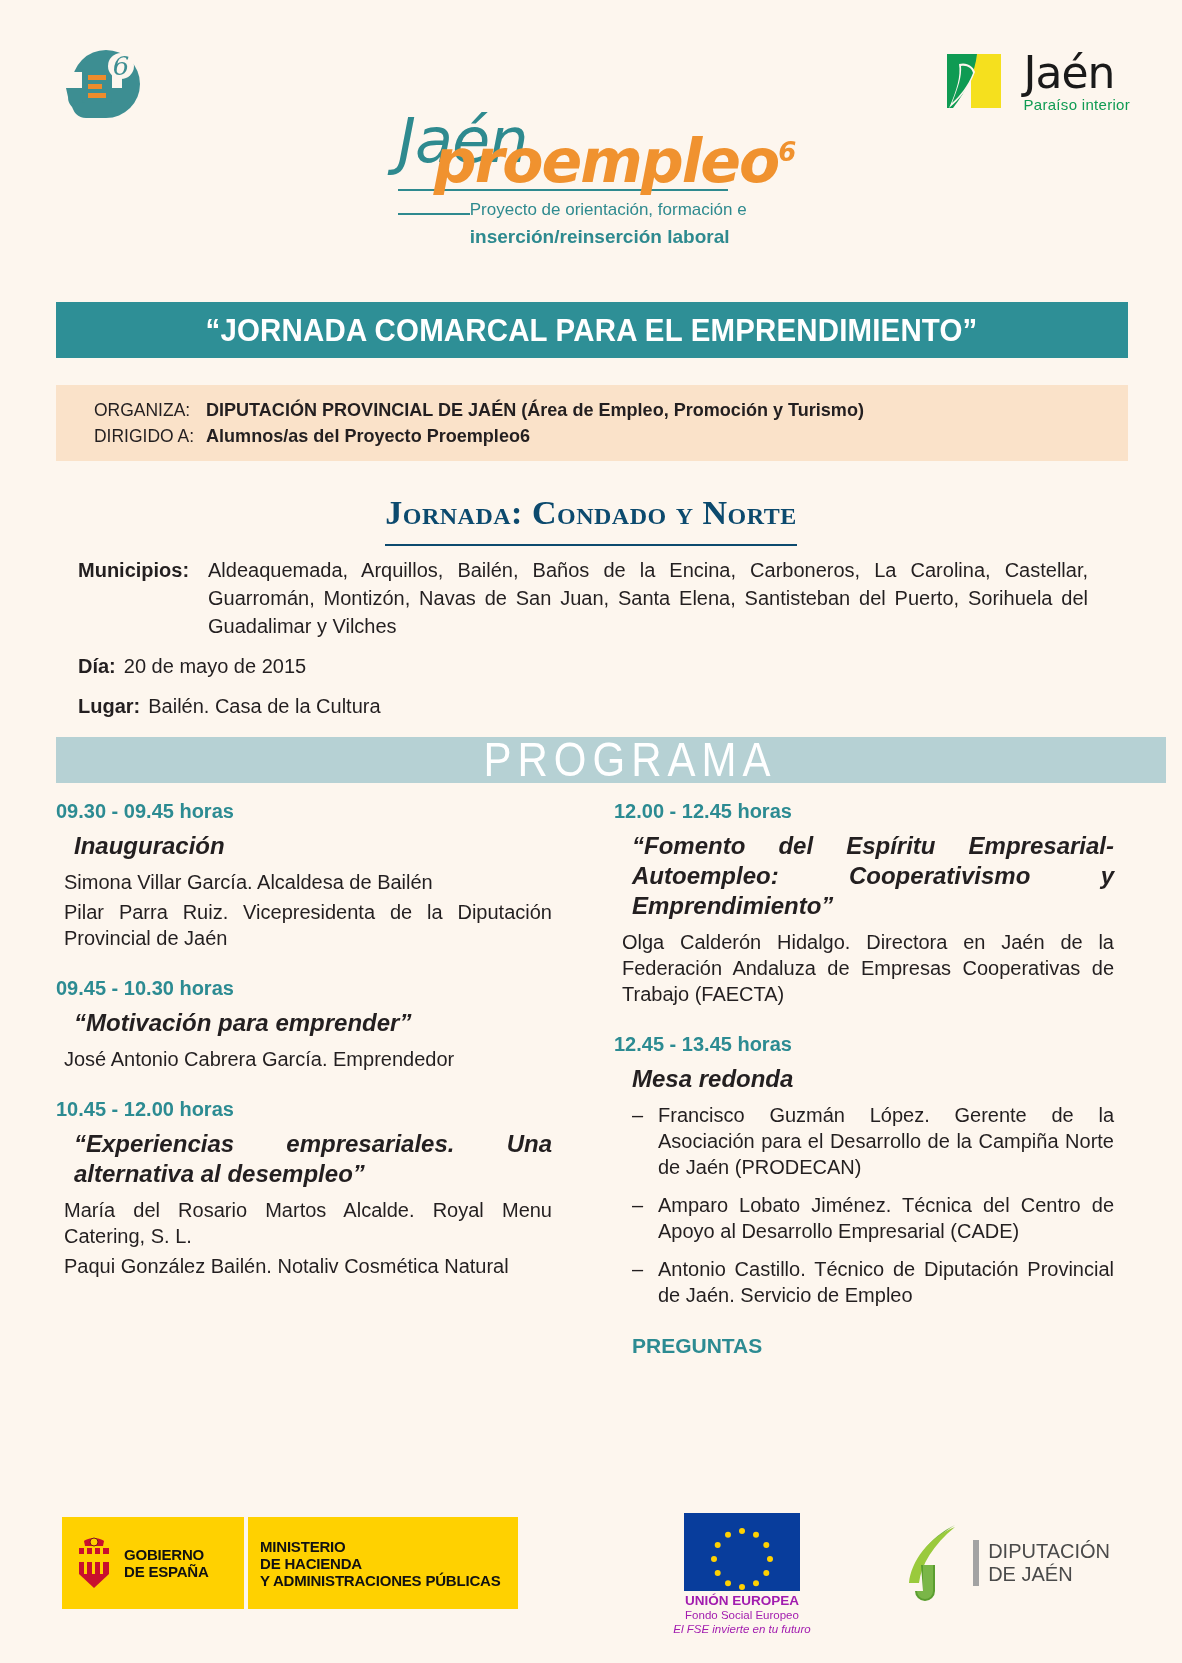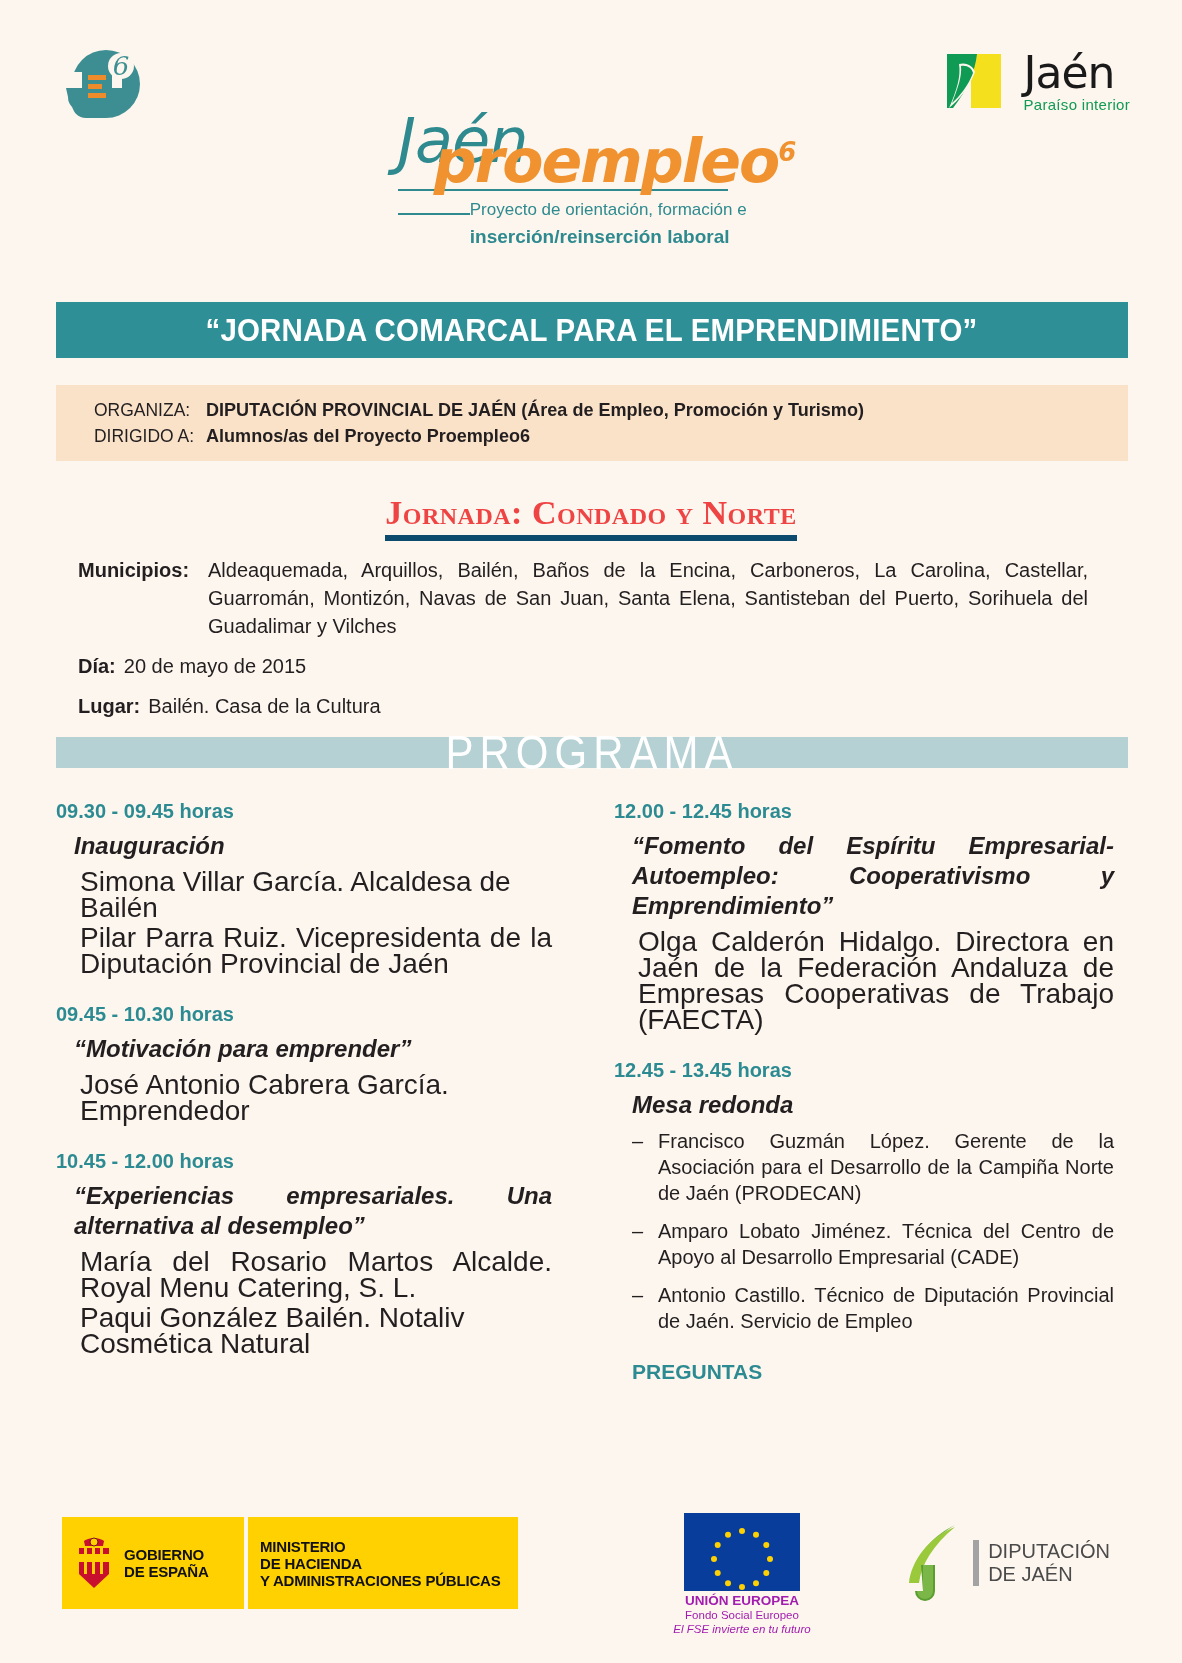--- a/index.html
+++ b/index.html
@@ -44,48 +44,48 @@
 
   
   .org-band{position:absolute;left:56px;top:385px;width:1072px;height:76px;background:#fae2c9;
       padding:12px 0 12px 38px;box-sizing:border-box;}
   .org-row{display:flex;align-items:baseline;font-size:19px;line-height:26px;white-space:nowrap;}
   .org-key{width:112px;font-family:"Liberation Sans", sans-serif;font-weight:400;color:#231f20;transform:scaleX(.92);transform-origin:left;}
   .org-val{font-weight:bold;color:#231f20;transform:scaleX(.95);transform-origin:left;}
 
   
   .jornada{position:absolute;left:0;top:494px;width:1182px;text-align:center;}
-  .jornada span{display:inline-block;color:#ef4444;font-family:"Liberation Serif", serif;font-weight:bold;
-      font-size:34px;font-variant:small-caps;letter-spacing:.5px;border-bottom:6px solid #0c4a6e;padding-bottom:3px;}
+  .jornada span{display:inline-block;color:#0c4a6e;font-family:"Liberation Serif", serif;font-weight:bold;
+      font-size:34px;font-variant:small-caps;letter-spacing:.5px;border-bottom:2px solid #0c4a6e;padding-bottom:12px;}
 
   
   .details{position:absolute;left:78px;top:556px;width:1010px;font-size:20px;line-height:28px;}
   .d-row{display:flex;align-items:flex-start;margin-bottom:2px;}
   .d-key{font-weight:bold;white-space:nowrap;margin-right:8px;}
   .d-val{flex:1;text-align:justify;}
   .d-val.nojust{text-align:left;}
   .d-row.mun .d-key{width:122px;flex:none;}
   .d-row.simple{margin-top:12px;}
   .d-row.simple .d-key{width:auto;}
 
   
-  .prog-banner{position:absolute;left:56px;top:737px;width:1072px;height:31px;background:#b6d1d4;
-      display:flex;align-items:center;justify-content:center;}
+  .prog-banner{position:absolute;left:56px;top:737px;width:1072px;height:46px;background:#b6d1d4;
+      display:flex;align-items:center;justify-content:center;padding-left:38px;}
   .prog-banner span{font-family:"Liberation Sans", sans-serif;font-size:42px;color:#ffffff;
       letter-spacing:6px;font-weight:300;line-height:1;transform:scaleY(1.15);}
 
   
   .cols{position:absolute;left:56px;top:800px;width:1072px;display:flex;gap:38px;}
   .col{width:496px;}
   .col.right{margin-left:24px;width:500px;}
   .slot{margin-bottom:26px;}
   .slot-time{color:#2c8b92;font-weight:bold;font-size:20px;margin-bottom:8px;}
   .slot-title{font-style:italic;font-weight:bold;font-size:24px;line-height:30px;margin:0 0 8px 18px;text-align:justify;}
   .slot-title.nojust{text-align:left;}
-  .speaker{font-size:28px;line-height:26px;margin:0 0 4px 24px;text-align:justify;}
+  .speaker{font-size:20px;line-height:26px;margin:0 0 4px 8px;text-align:justify;}
   .speaker.nojust{text-align:left;}
   ul.bullets{list-style:none;margin:4px 0 0 18px;padding:0;}
   ul.bullets li{font-size:20px;line-height:26px;margin-bottom:12px;padding-left:26px;position:relative;text-align:justify;}
   ul.bullets li:before{content:"–";position:absolute;left:0;top:0;}
   .preguntas{color:#2c8b92;font-weight:bold;font-size:21px;margin-top:16px;margin-left:18px;}
 
   
   .footer{position:absolute;left:0;bottom:46px;width:1182px;height:100px;}
   .gob{position:absolute;left:62px;top:0;display:flex;height:92px;}
   .gob-a{background:#ffd100;width:182px;display:flex;align-items:center;gap:8px;padding-left:10px;box-sizing:border-box;}

